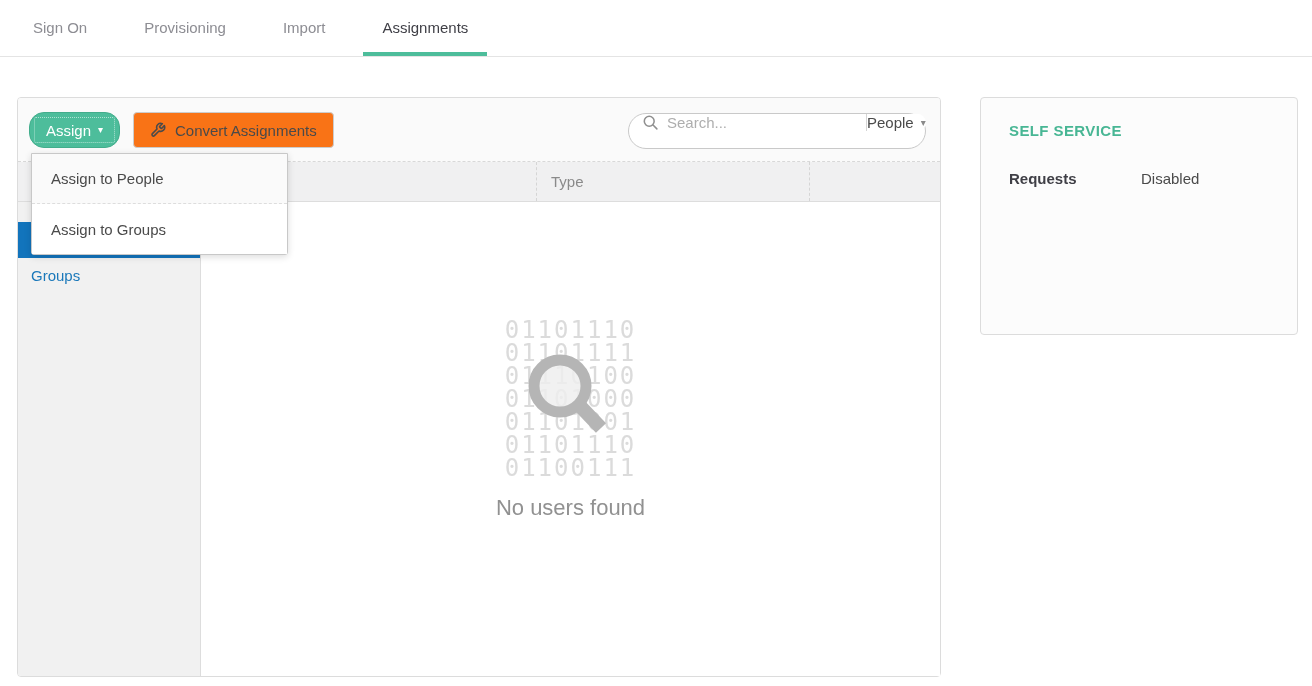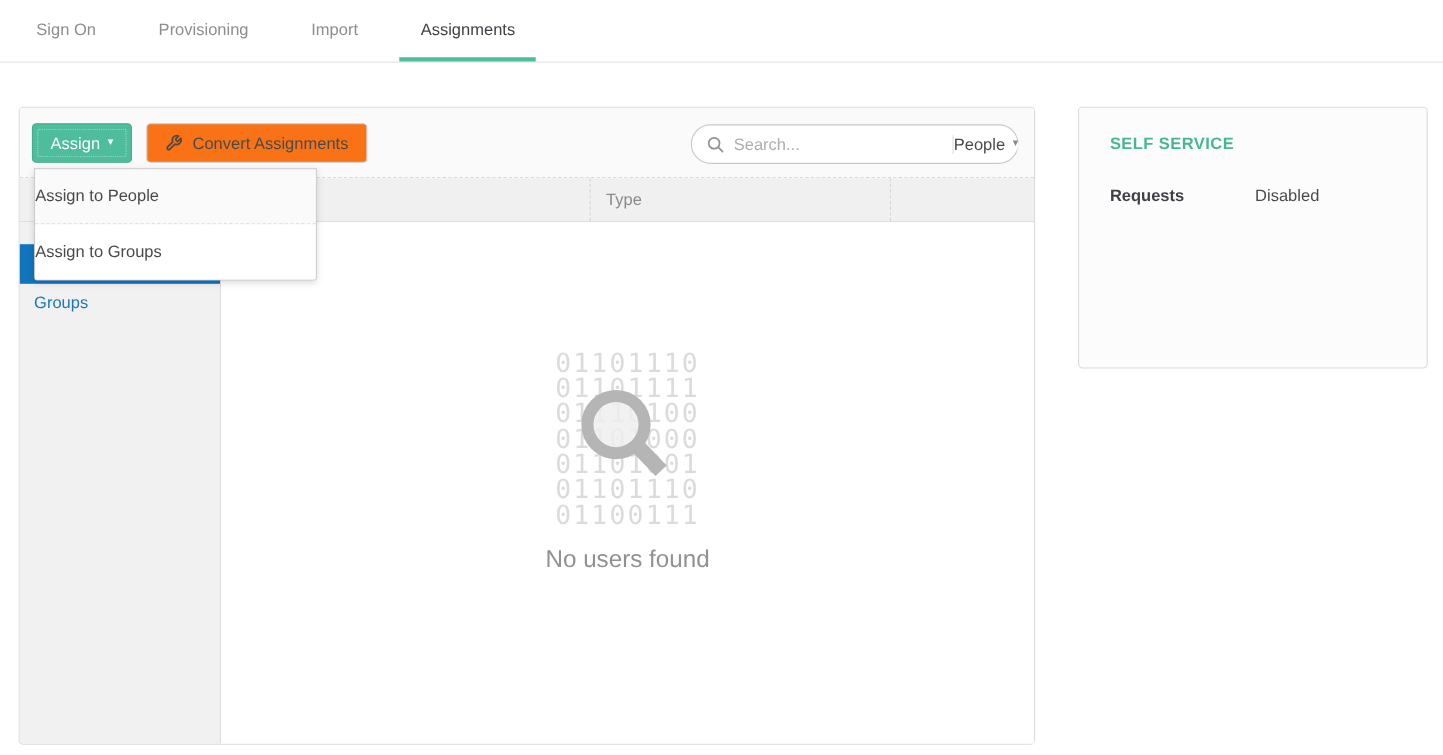--- a/index.html
+++ b/index.html
@@ -30,39 +30,39 @@
     position:absolute; left:17px; top:97px; width:924px; height:580px;
     background:#ffffff; border:1px solid #dcdcdc; border-radius:4px;
   }
   .toolbar {
     position:absolute; left:0; top:0; right:0; height:64px;
     background:#fafafa; border-bottom:1px dashed #d8d8d8;
     border-radius:3px 3px 0 0;
   }
   .btn-assign {
     position:absolute; left:11px; top:14px; width:91px; height:36px;
-    background:#4dbd9b; border:1px solid #43ad8c; border-radius:4px;
+    background:#4dbd9b; border:1px solid #43ad8c; border-radius:15px;
     color:#ffffff; font-size:15px; cursor:pointer;
     display:flex; align-items:center; justify-content:center; gap:7px;
   }
   .btn-assign::after {
     content:""; position:absolute; left:4px; right:4px; top:4px; bottom:4px;
     border:1px dotted rgba(255,255,255,.55); border-radius:2px; pointer-events:none;
   }
   .caret { font-size:10px; line-height:1; }
   .btn-convert {
     position:absolute; left:115px; top:14px; height:36px; padding:0 16px;
     background:#f97316; border:1px solid #cccccc; border-radius:4px;
     color:#4a4a4a; font-size:15px; cursor:pointer;
     display:flex; align-items:center; gap:9px;
   }
   .search-pill {
     position:absolute; left:610px; top:15px; width:298px; height:36px;
     background:#ffffff; border:1px solid #c9c9c9; border-radius:18px;
-    display:flex; align-items:center;
+    display:flex; align-items:flex-start;
   }
   .search-box {
     flex:1; display:flex; align-items:center; gap:8px; padding-left:13px;
     border-right:1px solid #d5d5d5;
   }
   .search-box input {
     border:none; outline:none; background:transparent; flex:1;
     font-family:inherit; font-size:15px; color:#4a4a4a; min-width:0;
   }
   .search-box input::placeholder { color:#aeaeae; }
@@ -112,21 +112,21 @@
     font-size:22px; color:#919191;
   }
 
   
   .assign-menu {
     position:absolute; left:13px; top:55px; width:257px;
     background:#ffffff; border:1px solid #c8c8c8; border-radius:0 0 3px 3px;
     box-shadow:0 2px 7px rgba(0,0,0,.14); z-index:20;
   }
   .assign-menu-item {
-    height:50px; display:flex; align-items:center; 
+    height:50px; display:flex; align-items:center; padding-left:19px;
     color:#4a4a4a; font-size:15px; cursor:pointer; background:#ffffff;
   }
   .assign-menu-item:first-child { border-bottom:1px dashed #dddddd; background:#fafafa; }
 
   
   .self-service {
     position:absolute; left:980px; top:97px; width:318px; height:238px;
     background:#fcfcfc; border:1px solid #dcdcdc; border-radius:4px;
     padding:24px 28px 0 28px;
   }

